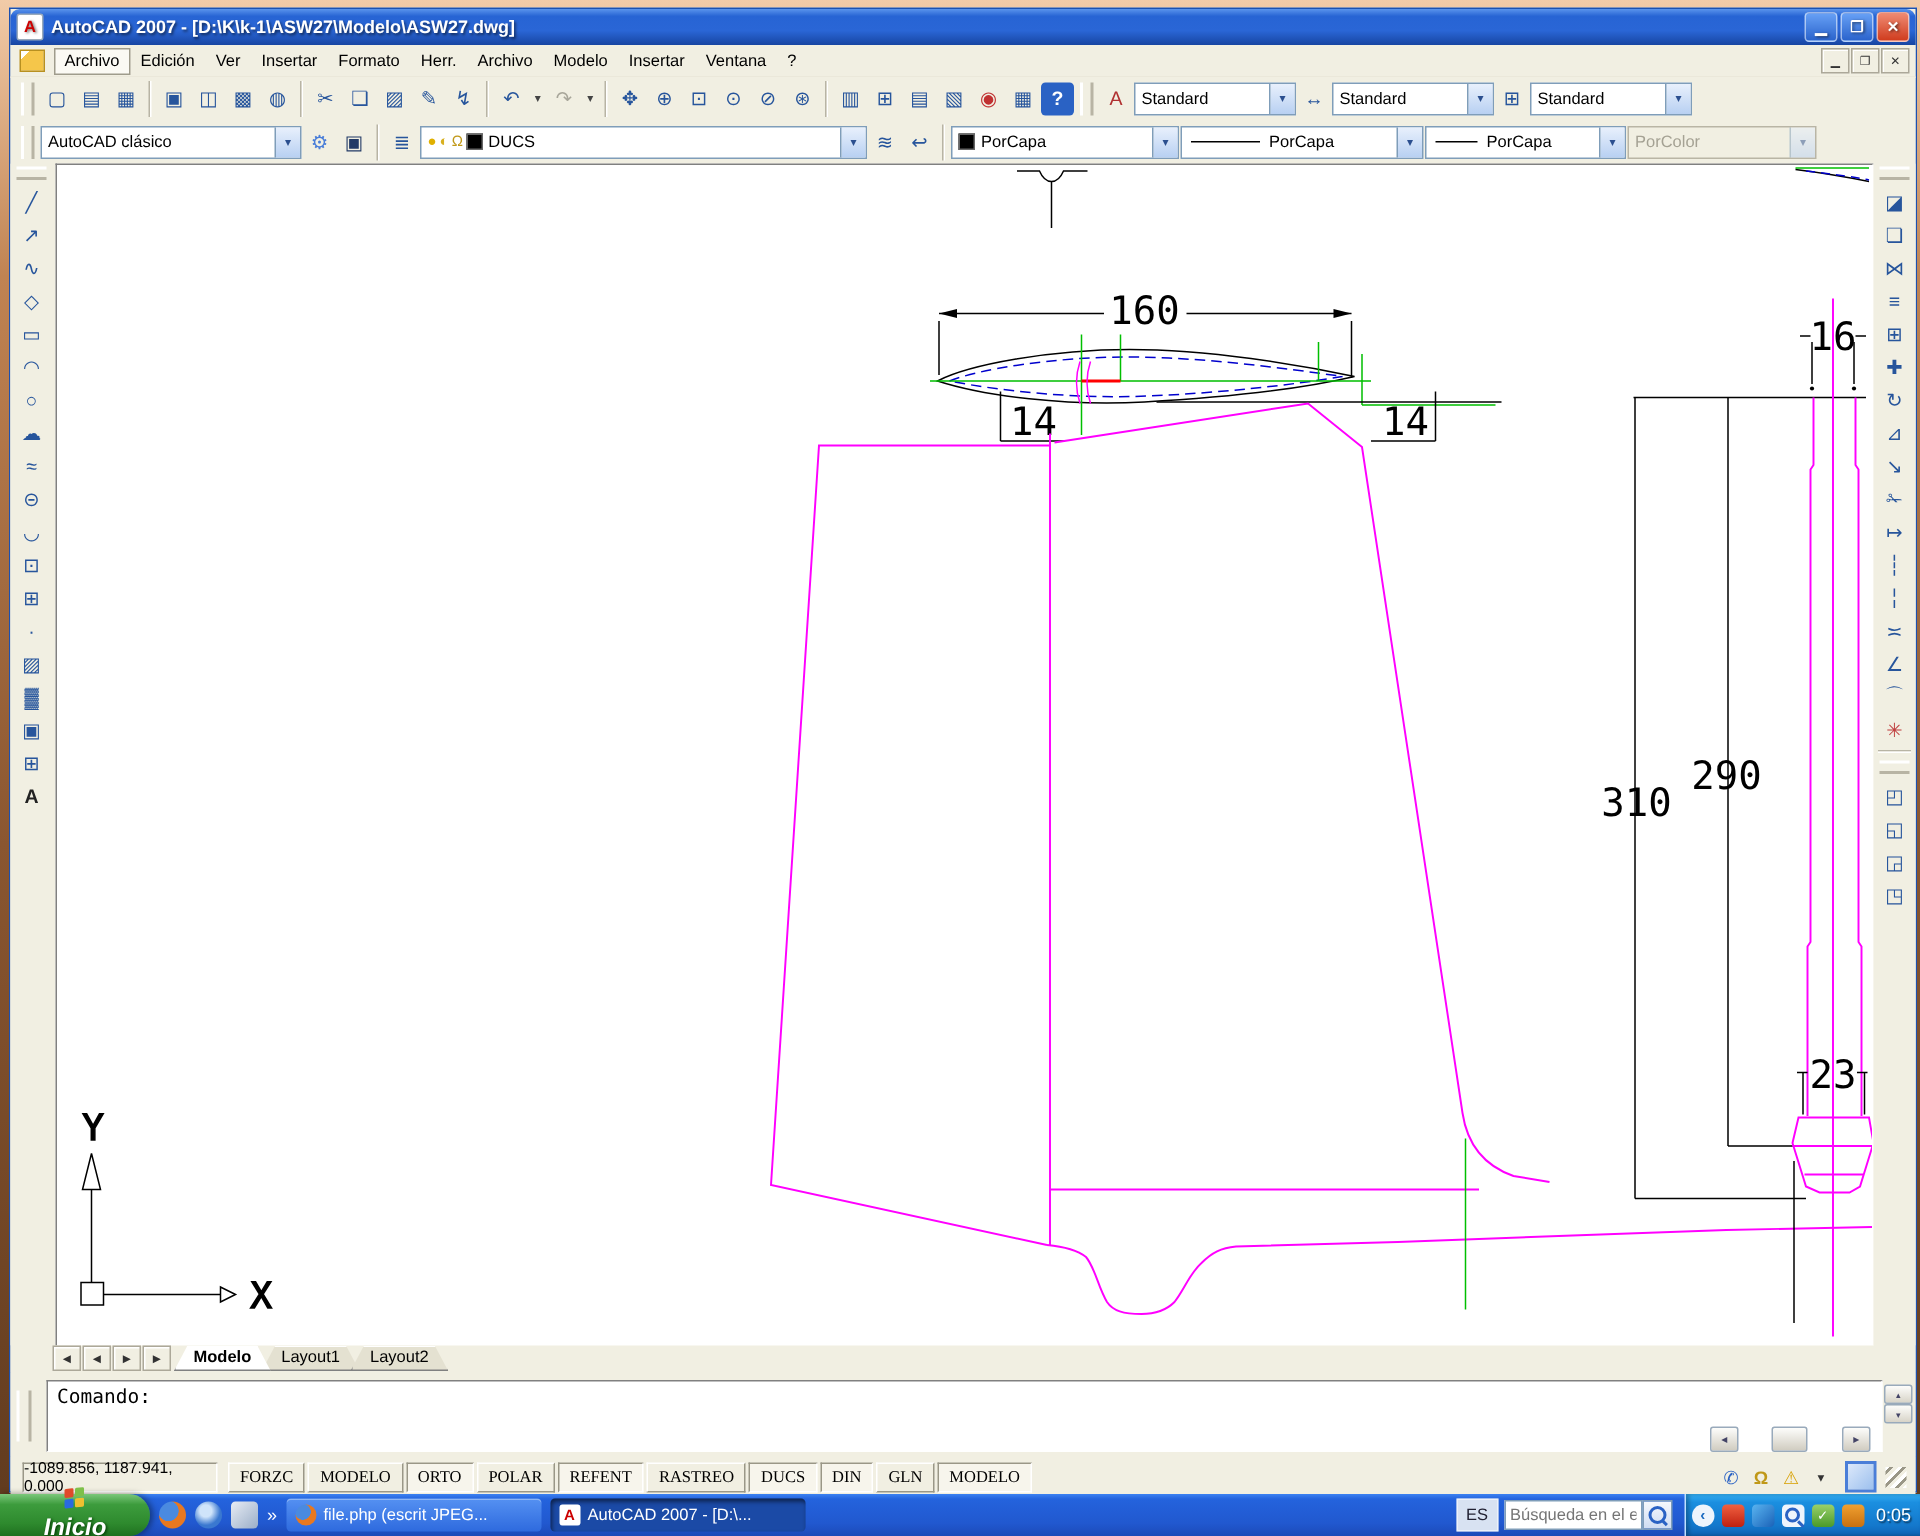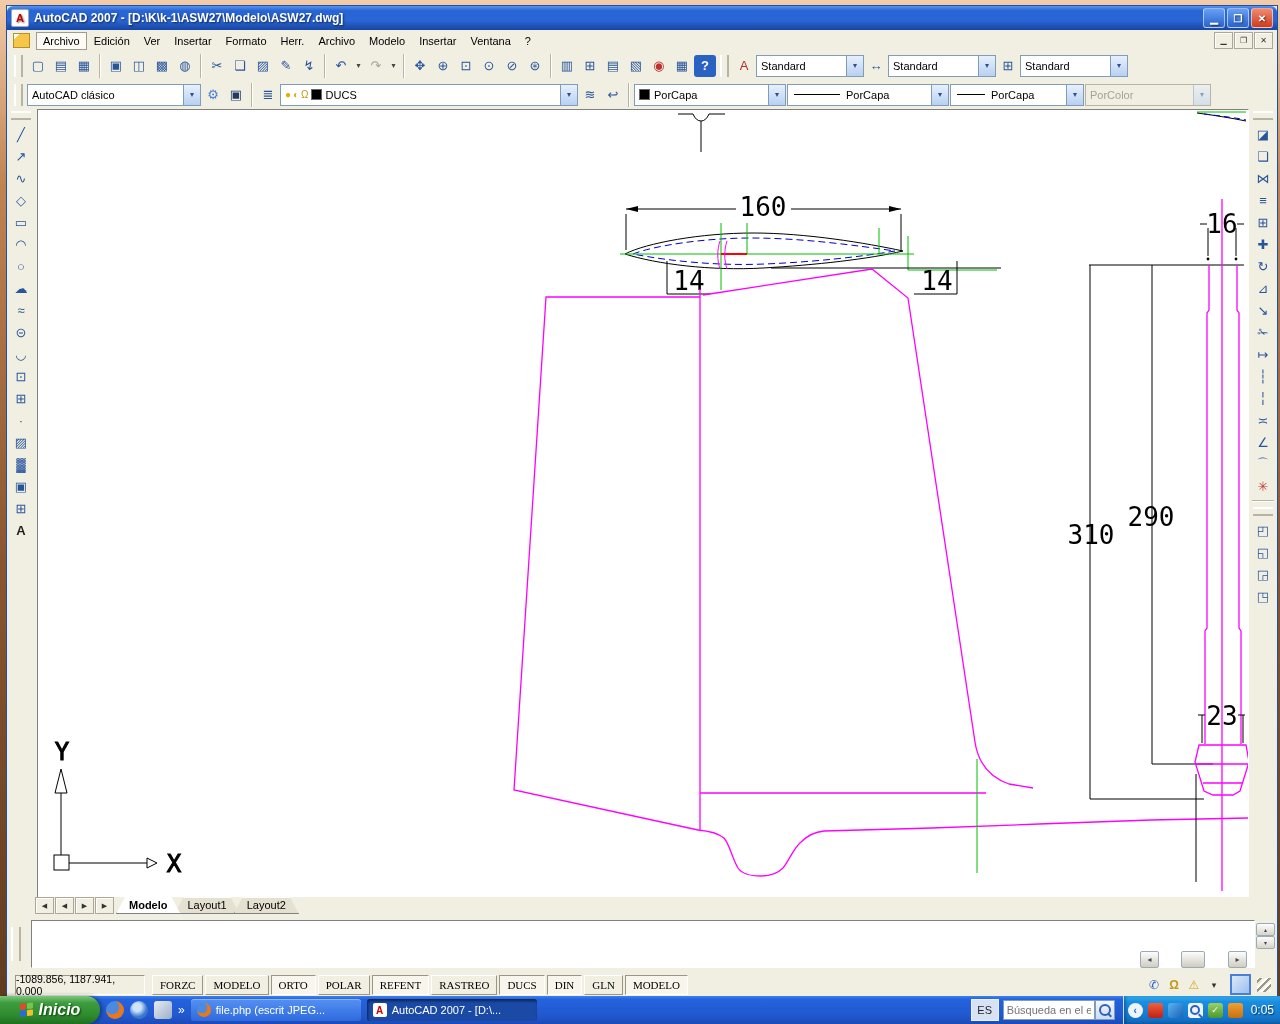--- a/index.html
+++ b/index.html
@@ -82,21 +82,21 @@
   .tray-ico{width:16px;height:16px;display:flex;align-items:center;justify-content:center;font-size:12px;margin-left:4px;}
   #cleanbtn{width:17px;height:17px;border:2px solid #4a7ed8;background:linear-gradient(135deg,#dce8fa,#9cc0ee);margin-left:8px;}
   #sizegrip{width:14px;height:14px;margin-left:6px;background:
     repeating-linear-gradient(135deg,#fff 0 2px,#9a9787 2px 4px,transparent 4px 6px);}
   
   #taskbar{left:0;top:996px;width:1280px;height:28px;
     background:linear-gradient(180deg,#3c82f2 0%,#2463dd 12%,#2158cf 70%,#1c4ab8 100%);display:flex;align-items:center;}
   #startbtn{height:28px;width:100px;border-radius:0 14px 14px 0;
     background:linear-gradient(180deg,#7bc77b 0%,#3d9c3d 25%,#2e8a2e 70%,#1f701f 100%);
     display:flex;align-items:center;justify-content:center;gap:5px;color:#fff;
-    font-style:italic;font-weight:bold;font-size:16px;text-shadow:1px 1px 2px #054005;box-shadow:2px 0 4px #0006;}
+    font-style:italic;font-weight:bold;font-size:16px;text-shadow:1px 1px 2px #054005;box-shadow:2px 0 4px #0006;flex-direction:column;}
   .winflag{width:14px;height:14px;display:grid;grid-template-columns:6px 6px;grid-template-rows:6px 6px;gap:1px;transform:skewY(-6deg);}
   .winflag i{border-radius:1px;}
   .ql-ico{width:18px;height:18px;border-radius:50%;margin-left:6px;}
   .chev{color:#fff;font-size:12px;margin-left:6px;}
   .taskbtn{height:22px;width:158px;margin-left:6px;border-radius:3px;display:flex;align-items:center;gap:5px;
     padding:0 6px;color:#fff;font-size:11px;white-space:nowrap;overflow:hidden;
     background:linear-gradient(180deg,#5591f2,#2e6ade);box-shadow:inset 0 1px 0 #fff5;}
   .taskbtn.active{background:#1b4aa6;box-shadow:inset 1px 2px 3px #0008;}
   .mini-ico{width:14px;height:14px;flex:0 0 auto;}
   #langbox{margin-left:auto;width:26px;height:20px;background:#d8e2f2;color:#223;
@@ -388,20 +388,21 @@
       <span class="tnav">▶</span>
       <span class="tnav" style="margin-right:8px;">▶</span>
       <span class="tab active">Modelo</span>
       <span class="tab">Layout1</span>
       <span class="tab">Layout2</span>
     </div>
 
     <div id="cmd" class="abs">
       <span id="cmdgrip" class="abs"></span>
       <div id="cmdbox" class="abs">
+        <div id="cmdline">Comando:</div>
       </div>
       <span class="vsb abs" style="top:8px;">▴</span>
       <span class="vsb abs" style="top:21px;">▾</span>
       <span class="hsb abs" style="right:118px;width:17px;">◂</span>
       <span class="hsb abs" style="right:72px;width:22px;"></span>
       <span class="hsb abs" style="right:30px;width:17px;">▸</span>
     </div>
 
     <div id="status" class="abs">
       <span id="coords">-1089.856, 1187.941, 0.000</span>

